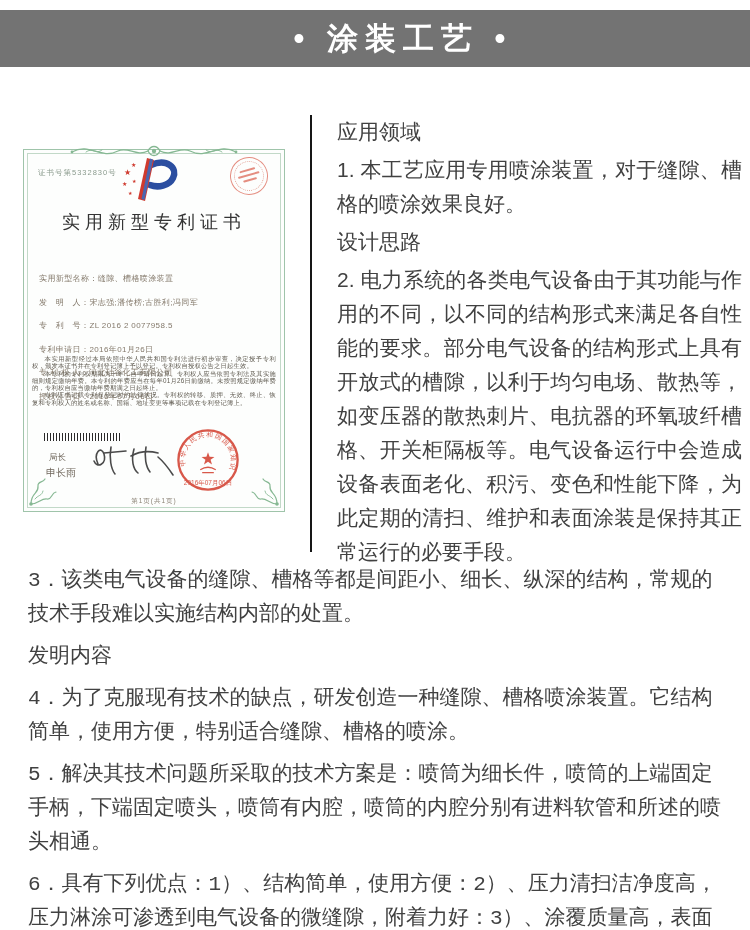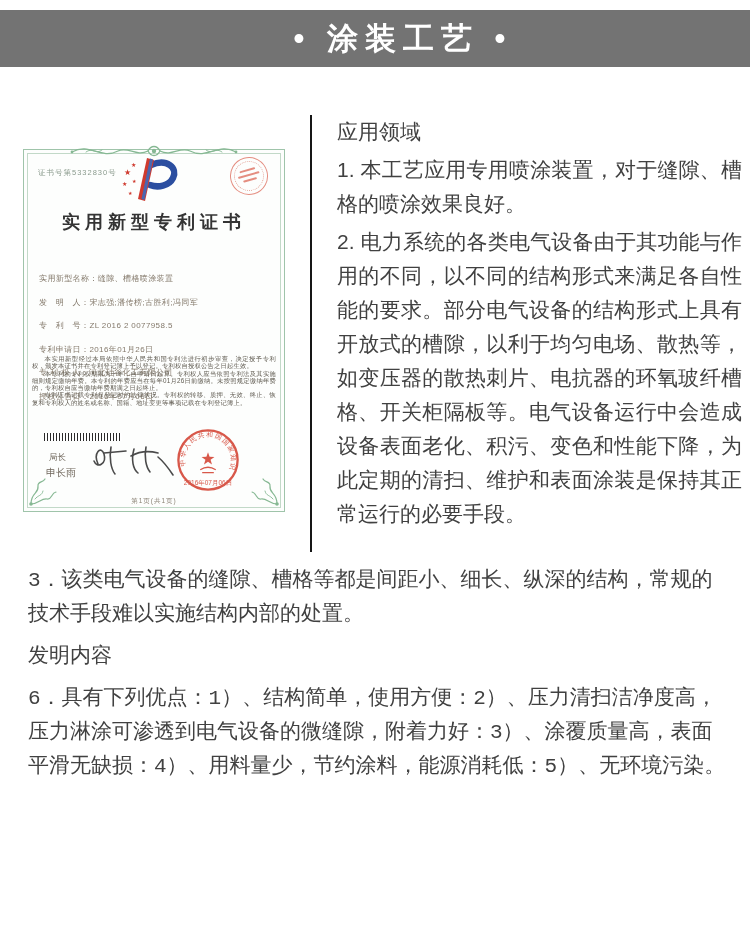--- a/index.html
+++ b/index.html
@@ -45,21 +45,21 @@
   .expedite-stamp::before{
     content:"";position:absolute;inset:3px;border:1px dotted #e29a8d;border-radius:50%;
   }
   .stamp-line{height:2px;background:#e07a6b;margin:3px auto 0 auto;border-radius:1px;}
   .stamp-line.l1{width:16px;margin-top:11px;}
   .stamp-line.l2{width:22px;}
   .stamp-line.l3{width:14px;}
 
   .cert-title{
     position:absolute;left:0;right:0;top:60px;text-align:center;
-    font-family:"Liberation Serif", serif;font-weight:bold;font-size:18px;
+    font-family:"Liberation Serif", serif;font-weight:normal;font-size:18px;
     letter-spacing:5px;color:#343434;white-space:nowrap;
   }
 
   .cert-fields{position:absolute;left:15px;top:95px;right:8px;display:flex;flex-direction:column;gap:12.5px;margin-top:28px;}
   .cert-field{font-size:8px;color:#84796b;letter-spacing:.4px;white-space:nowrap;}
 
   .cert-paragraphs{position:absolute;left:8px;right:8px;top:205px;}
   .cert-paragraphs p{
     margin:0;font-size:6.3px;line-height:7.3px;color:#5e594f;
     text-indent:2em;text-align:justify;letter-spacing:.2px;
@@ -211,22 +211,25 @@
         <circle cx="3" cy="27" r="1.8" fill="#86b893"></circle>
       </svg>
     </div>
   </div>
 
   <div class="photo-divider"></div>
 
   <div class="col-right">
     <p>应用领域</p>
     <p>1. 本工艺应用专用喷涂装置，对于缝隙、槽格的喷涂效果良好。</p>
+    <p>设计思路</p>
     <p>2. 电力系统的各类电气设备由于其功能与作用的不同，以不同的结构形式来满足各自性能的要求。部分电气设备的结构形式上具有开放式的槽隙，以利于均匀电场、散热等，如变压器的散热刺片、电抗器的环氧玻纤槽格、开关柜隔板等。电气设备运行中会造成设备表面老化、积污、变色和性能下降，为此定期的清扫、维护和表面涂装是保持其正常运行的必要手段。</p>
   </div>
 
   <div class="bottom-text">
     <p>3．该类电气设备的缝隙、槽格等都是间距小、细长、纵深的结构，常规的技术手段难以实施结构内部的处置。</p>
     <p>发明内容</p>
+    <p>4．为了克服现有技术的缺点，研发创造一种缝隙、槽格喷涂装置。它结构简单，使用方便，特别适合缝隙、槽格的喷涂。</p>
+    <p>5．解决其技术问题所采取的技术方案是：喷筒为细长件，喷筒的上端固定手柄，下端固定喷头，喷筒有内腔，喷筒的内腔分别有进料软管和所述的喷头相通。</p>
     <p>6．具有下列优点：1）、结构简单，使用方便：2）、压力清扫洁净度高，压力淋涂可渗透到电气设备的微缝隙，附着力好：3）、涂覆质量高，表面平滑无缺损：4）、用料量少，节约涂料，能源消耗低：5）、无环境污染。</p>
   </div>
 
 </div>
 
 </body></html>

